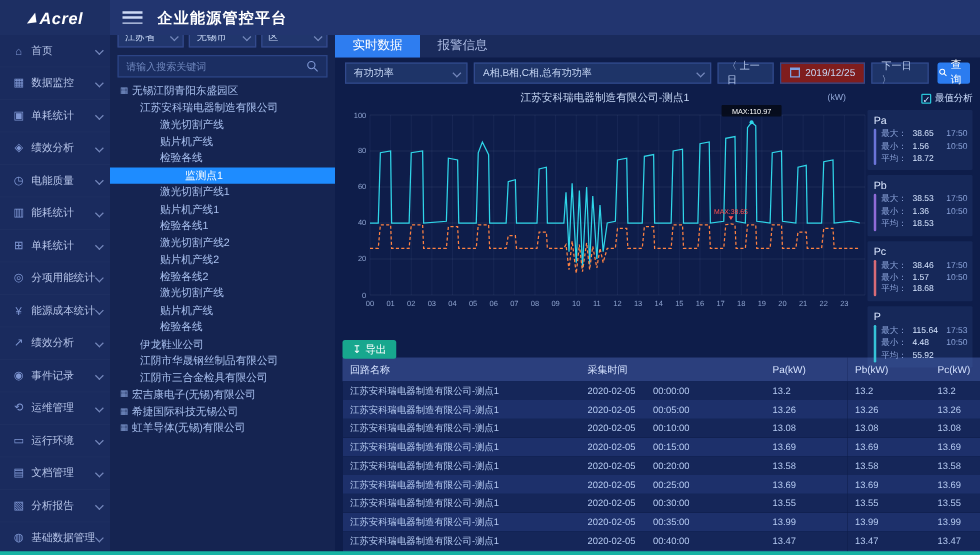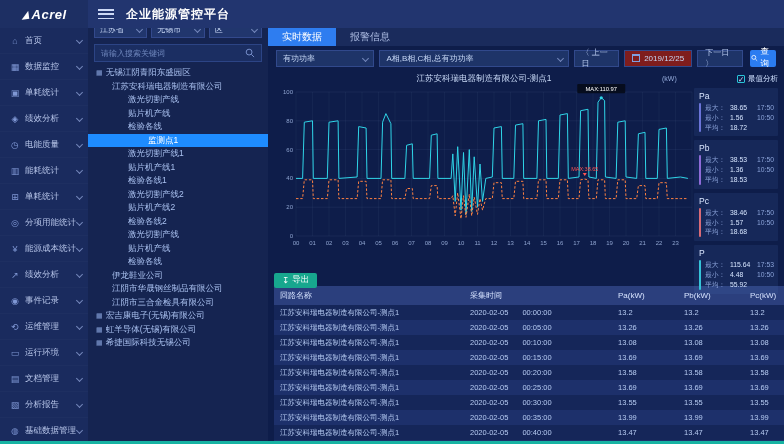--- a/index.html
+++ b/index.html
@@ -263,25 +263,25 @@
       </div>
       <div class="tree-item d1">
         <span>江阴市三合金检具有限公司</span>
       </div>
       <div class="tree-item d0">
         <span class="bico">▦</span>
         <span>宏吉康电子(无锡)有限公司</span>
       </div>
       <div class="tree-item d0">
         <span class="bico">▦</span>
-        <span>虹羊导体(无锡)有限公司</span>
+        <span>希捷国际科技无锡公司</span>
       </div>
       <div class="tree-item d0">
         <span class="bico">▦</span>
-        <span>希捷国际科技无锡公司</span>
+        <span>虹羊导体(无锡)有限公司</span>
       </div>
     </div>
 </div>
 
 <div class="main">
   <div class="tabs" id="tabs">
       <div class="tab active">实时数据</div>
       <div class="tab">报警信息</div>
     </div>
 

